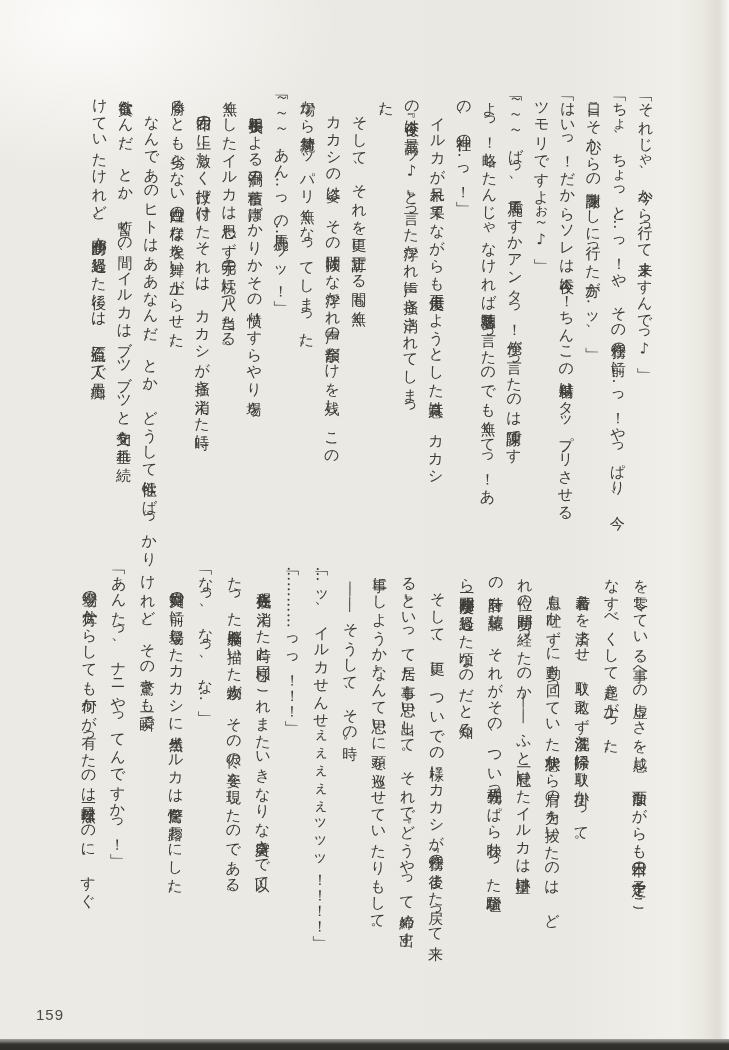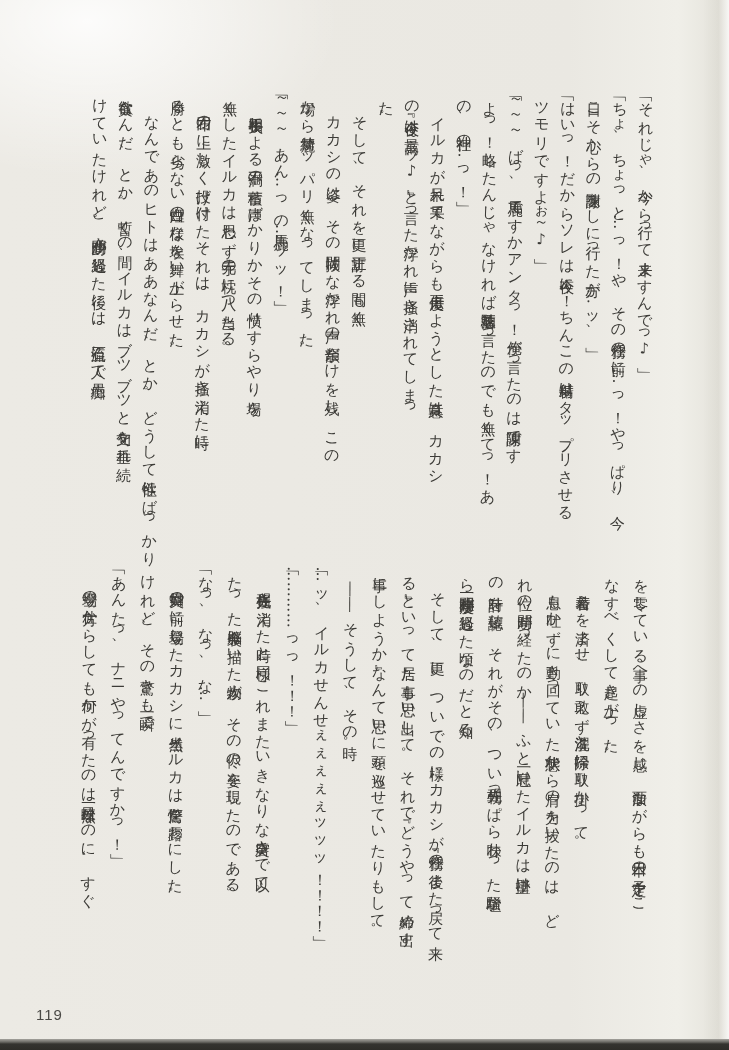--- a/index.html
+++ b/index.html
@@ -119,18 +119,18 @@
       <p>「…………っっ！！！」</p>
       <p>　先程掻き消えた時と同様、これまたいきなりな唐突さで以て。</p>
       <p>たった今脳裏に描いた人物が、その侭の姿を現したのである。</p>
       <p>「なっ、なっ、な…」</p>
       <p>　突如目の前に登場したカカシに当然イルカは驚愕を露わにした。</p>
       <p>けれど、その驚きも一瞬で。</p>
       <p>「あんたっ、ナニやってんですかっ！」</p>
       <p>　登場の仕方からしても何かが有ったのは一目瞭然なのに、すぐ</p>
     </div>
 
-  <div class="page-number">119</div>
+  <div class="page-number">159</div>
 
   <div class="edge-right"></div>
   <div class="edge-bottom"></div>
 
 </div>
 
 </body></html>

